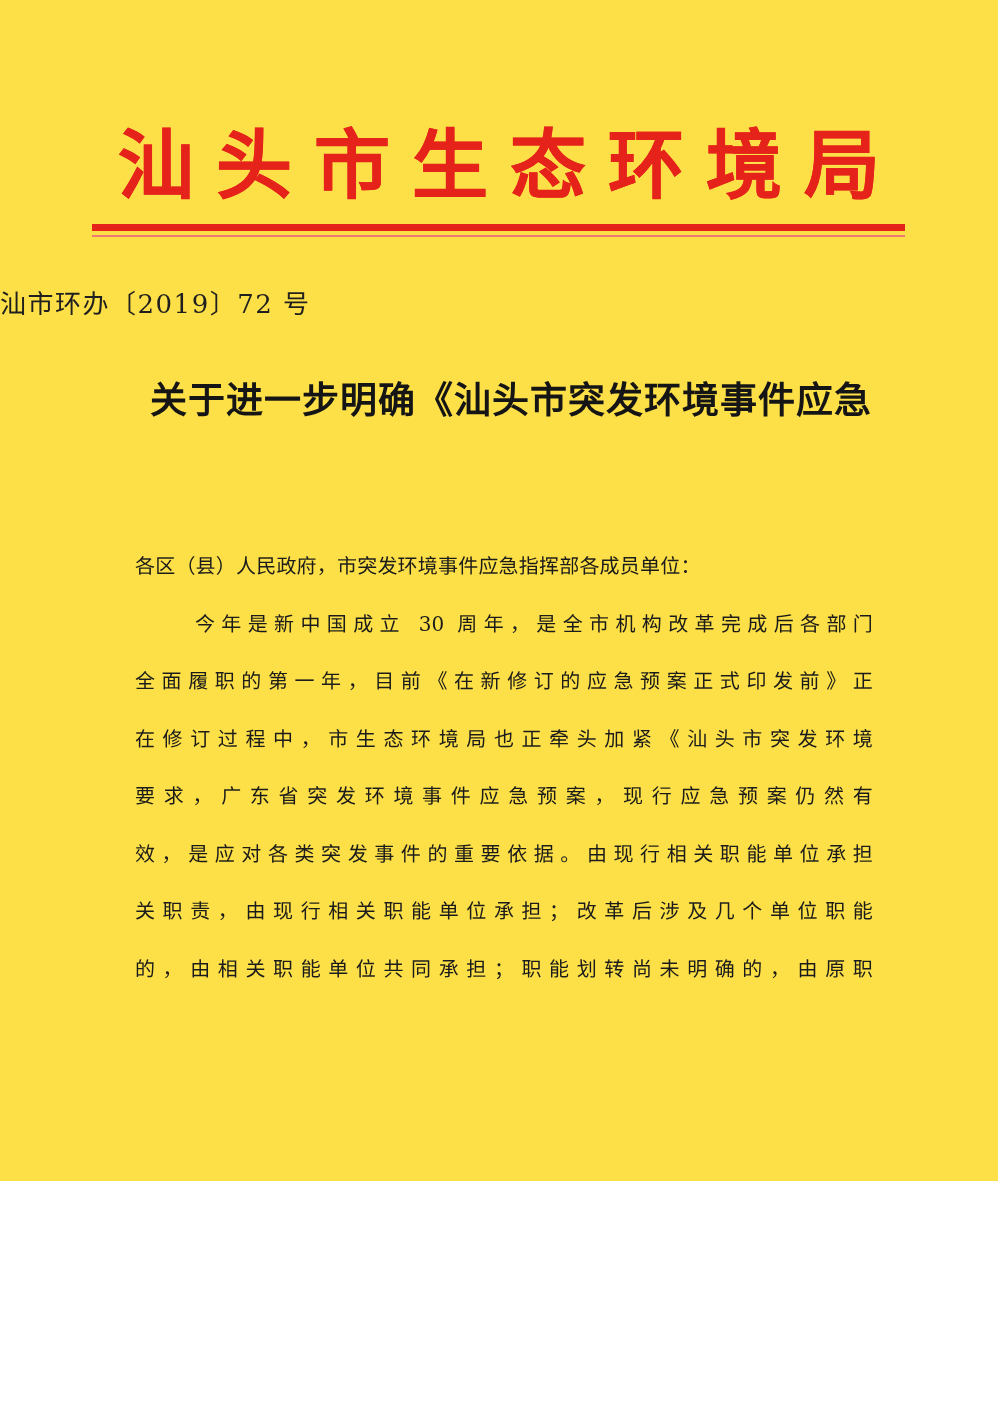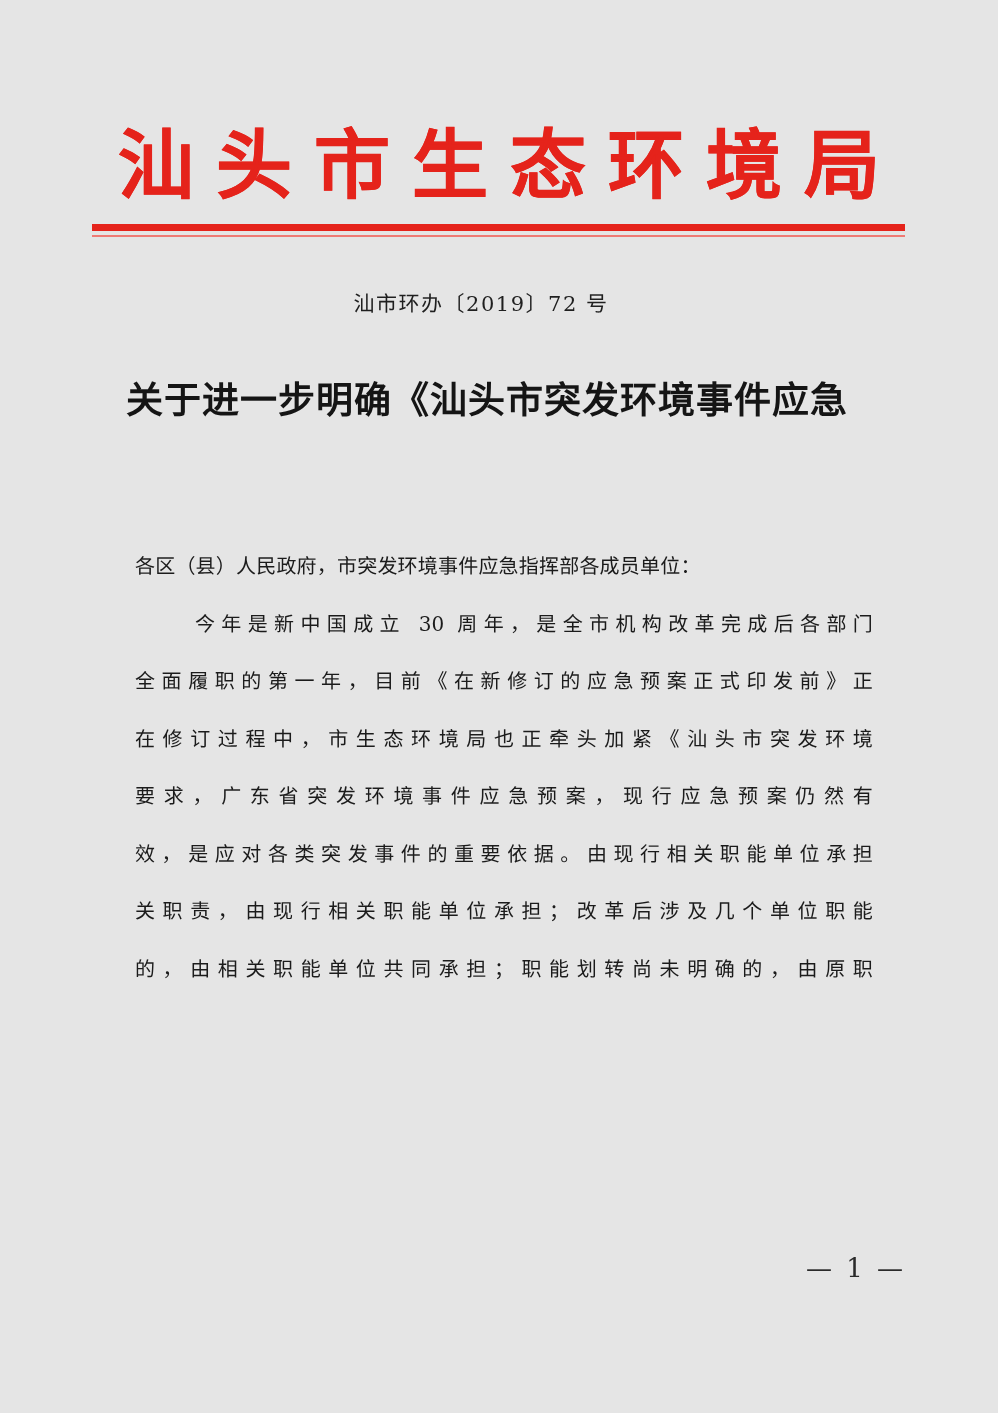--- a/index.html
+++ b/index.html
@@ -10,23 +10,23 @@
   }
 
   body {
     font-family: "DejaVu Serif", "Liberation Serif", serif;
     color: #1a1a1a;
   }
 
   .page {
     position: relative;
     width: 998px;
-    height: 1413px;
+    height: 1181px;
     margin: 0 auto;
-    background: #e5e5e5;
+    background: #fde047;
     overflow: hidden;
     box-sizing: border-box;
   }
 
   
   .letterhead {
     position: absolute;
     left: 0;
     top: 118px;
     width: 998px;
@@ -62,34 +62,33 @@
     height: 2px;
     background: #ef7a74;
   }
 
   
   .doc-number {
     position: absolute;
     left: 0;
     top: 284px;
     width: 998px;
-    text-align: center;
     padding-right: 36px;
     box-sizing: border-box;
-    font-size: 21px;
+    font-size: 26px;
     line-height: 40px;
     letter-spacing: 1.5px;
     color: #1f1f1f;
     white-space: nowrap;
   }
 
   
   .doc-title {
     position: absolute;
-    left: 108px;
+    left: 132px;
     top: 372px;
     width: 758px;
     text-align: center;
     font-size: 37px;
     line-height: 56px;
     font-weight: 600;
     letter-spacing: 1px;
     color: #151515;
   }
 

